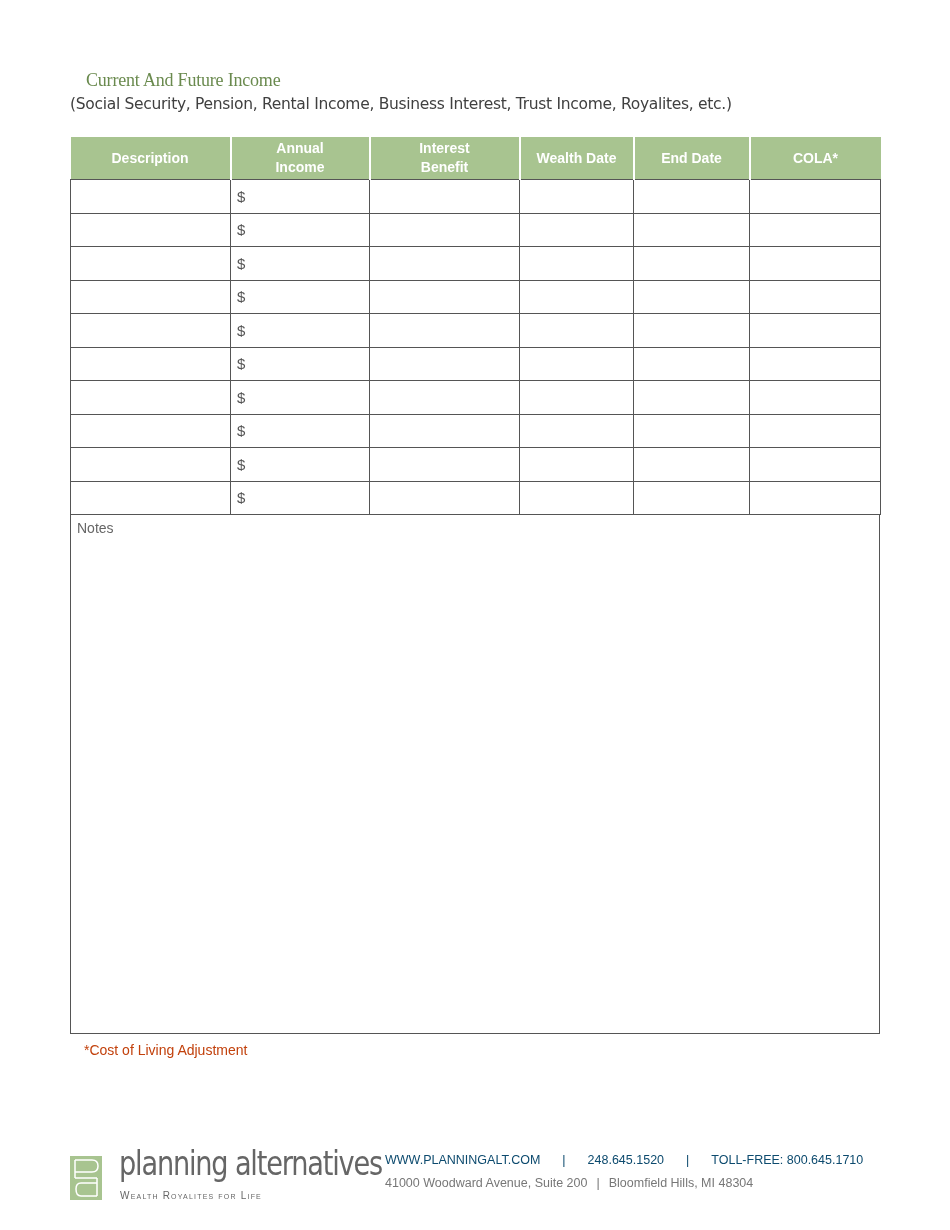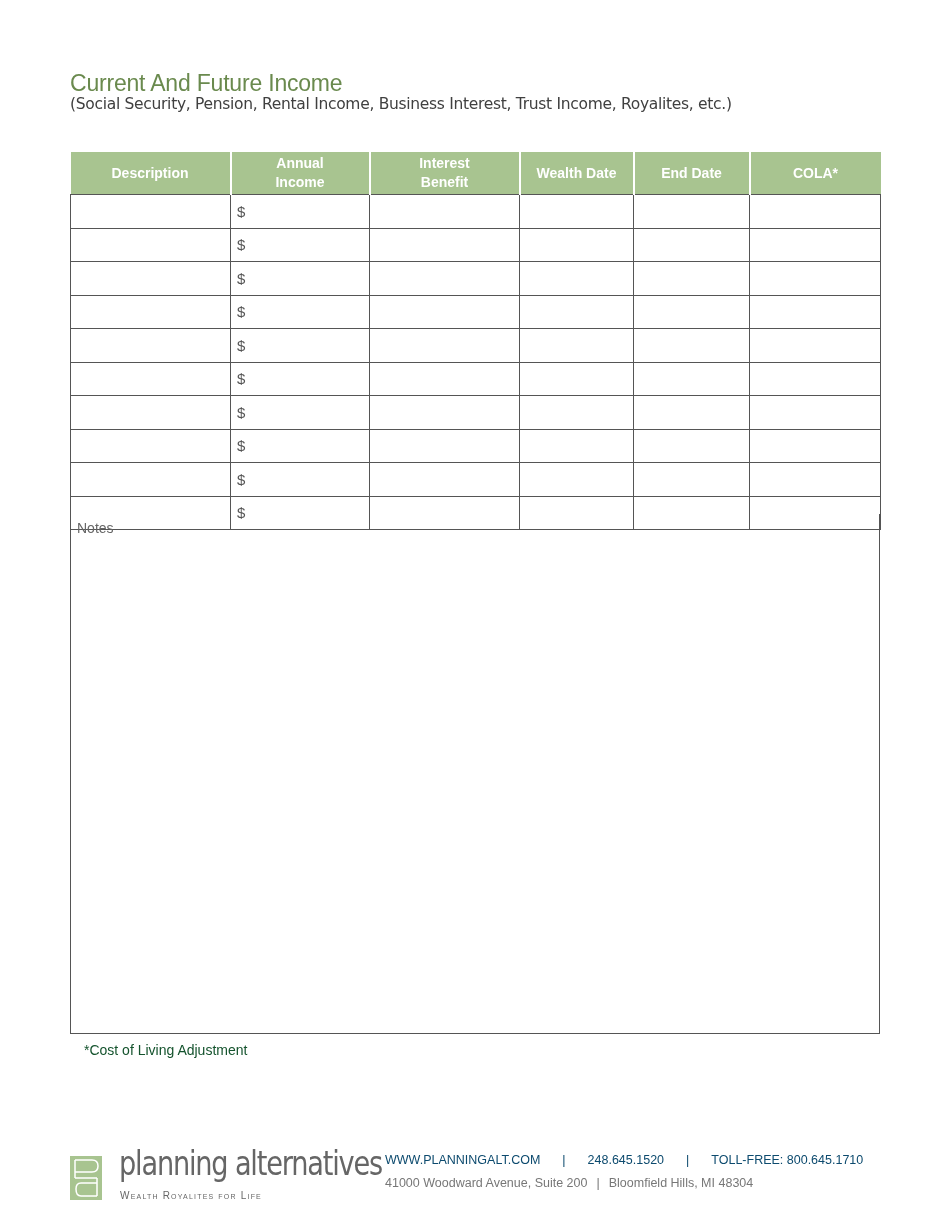--- a/index.html
+++ b/index.html
@@ -1,25 +1,25 @@
 <!DOCTYPE html>
 <html><head>
   <meta charset="utf-8">
   <style>
     html, body { margin: 0; padding: 0; background: #ffffff; }
     body { width: 950px; height: 1230px; position: relative; overflow: hidden; font-family: "Liberation Sans", sans-serif; }
-    .title { position: absolute; left: 70px; top: 70px; font-family: Liberation Sans, sans-serif; font-size: 23px; color: #6a8a4e; letter-spacing: -0.2px; }
+    .title { position: absolute; left: 86px; top: 70px; font-family: Liberation Serif, serif; font-size: 18px; color: #6a8a4e; letter-spacing: -0.2px; }
     .subtitle { position: absolute; left: 70px; top: 95px; font-family: "DejaVu Sans", sans-serif; font-size: 15.5px; color: #404040; letter-spacing: -0.3px; white-space: nowrap; }
-    table.income { position: absolute; left: 70px; top: 137px; width: 810px; border-collapse: collapse; table-layout: fixed; margin-top: 15px; }
+    table.income { position: absolute; left: 70px; top: 137px; width: 810px; border-collapse: collapse; table-layout: fixed; }
     table.income th { background: #a8c490; color: #ffffff; font-weight: bold; font-size: 14px; height: 42px; padding: 0; text-align: center; line-height: 19px; border-left: 2px solid #ffffff; }
     table.income th:first-child { border-left: none; }
     table.income td { border: 1px solid #555555; height: 32.5px; padding: 0 0 0 6px; font-size: 15px; color: #555555; vertical-align: middle; }
     .notes { position: absolute; left: 70px; top: 514px; width: 808px; height: 519px; border: 1px solid #555555; border-top: none; }
     .notes-label { position: absolute; left: 6px; top: 6px; font-size: 14px; color: #666666; }
-    .footnote { position: absolute; left: 84px; top: 1042px; font-size: 14px; color: #14532d; }
+    .footnote { position: absolute; left: 84px; top: 1042px; font-size: 14px; color: #c2410c; }
     .logo-mark { position: absolute; left: 70px; top: 1156px; width: 32px; height: 44px; background: #a8c490; }
     .logo-text { position: absolute; left: 119px; top: 1143px; font-family: "DejaVu Sans", sans-serif; font-size: 34px; color: #666666; letter-spacing: -1.5px; transform: scaleX(0.8); transform-origin: left top; white-space: nowrap; }
     .logo-tagline { position: absolute; left: 120px; top: 1190px; font-size: 10px; color: #666666; letter-spacing: 1.2px; font-variant: small-caps; white-space: nowrap; }
     .contact1 { position: absolute; left: 385px; top: 1153px; font-size: 12.5px; color: #0c4a6e; white-space: nowrap; }
     .contact2 { position: absolute; left: 385px; top: 1176px; font-size: 12.5px; color: #777777; white-space: nowrap; }
     .sep { display: inline-block; padding: 0 22px; }
     .sep2 { display: inline-block; padding: 0 9px; }
   </style>
 </head>
 <body>

